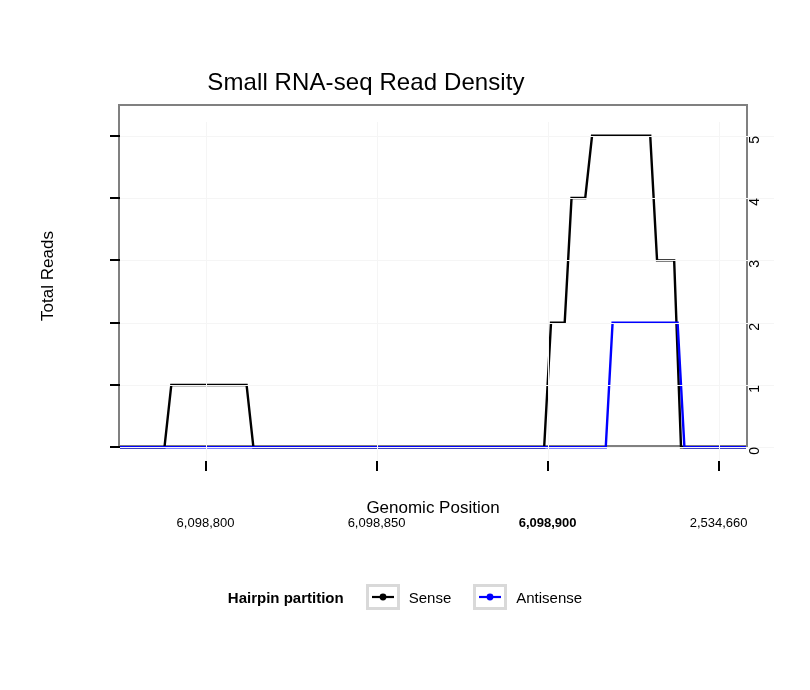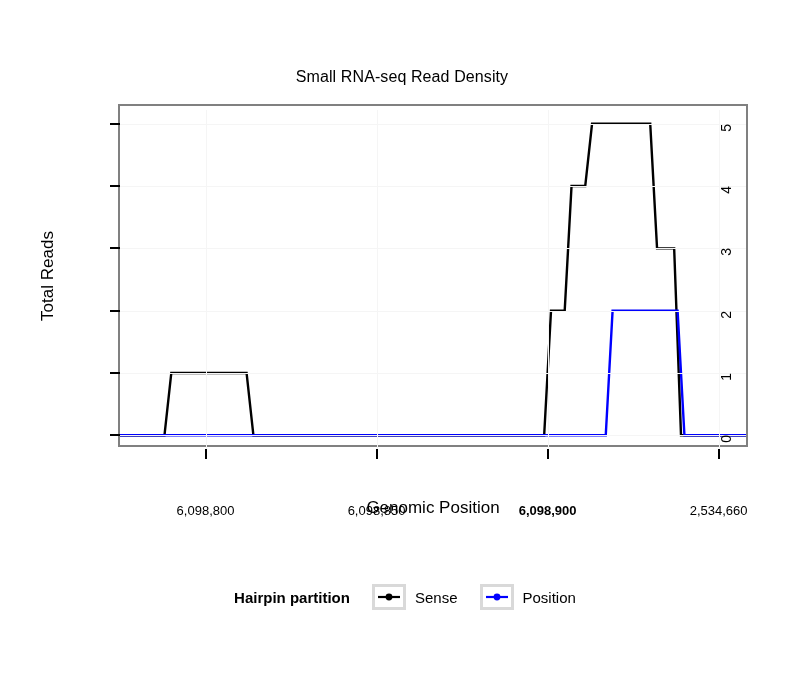--- a/index.html
+++ b/index.html
@@ -20,40 +20,39 @@
     left: 0; top: 0;
     width: 810px;
     height: 690px;
   }
   .title {
     position: absolute;
     left: 0;
     top: 68px;
     width: 732px;
     text-align: center;
-    font-size: 16px;
+    font-size: 24px;
     letter-spacing: 0.1px;
     color: #000;
-    padding-left: 36px;
   }
   
   .panel {
     position: absolute;
     left: 118px;
     top: 104px;
     width: 630px;
     height: 343px;
     background: #ffffff;
     box-sizing: border-box;
     border: 2px solid #808080;
   }
   .panel-inner {
     position: absolute;
-    left: 0; top: 4px;
-    width: 100%; height: 100%;
+    left: 0; top: 16px;
+    width: 100%; height: 100%; padding-left: 28px;
   }
   .gridline-h {
     position: absolute;
     left: 0;
     width: 100%;
     height: 1px;
     background: #f5f5f5;
   }
   .gridline-v {
     position: absolute;
@@ -218,18 +217,18 @@
           </div>
           <span class="legend-label">Sense</span>
         </div>
         <div class="legend-entry">
           <div class="legend-key">
             <svg width="24" height="14" viewBox="0 0 24 14">
               <line x1="1" y1="7" x2="23" y2="7" stroke="#0000ff" stroke-width="2.2"></line>
               <circle cx="12" cy="7" r="3.4" fill="#0000ff"></circle>
             </svg>
           </div>
-          <span class="legend-label">Position</span>
+          <span class="legend-label">Antisense</span>
         </div>
       </div>
   </div>
 
 </div>
 
 </body></html>

